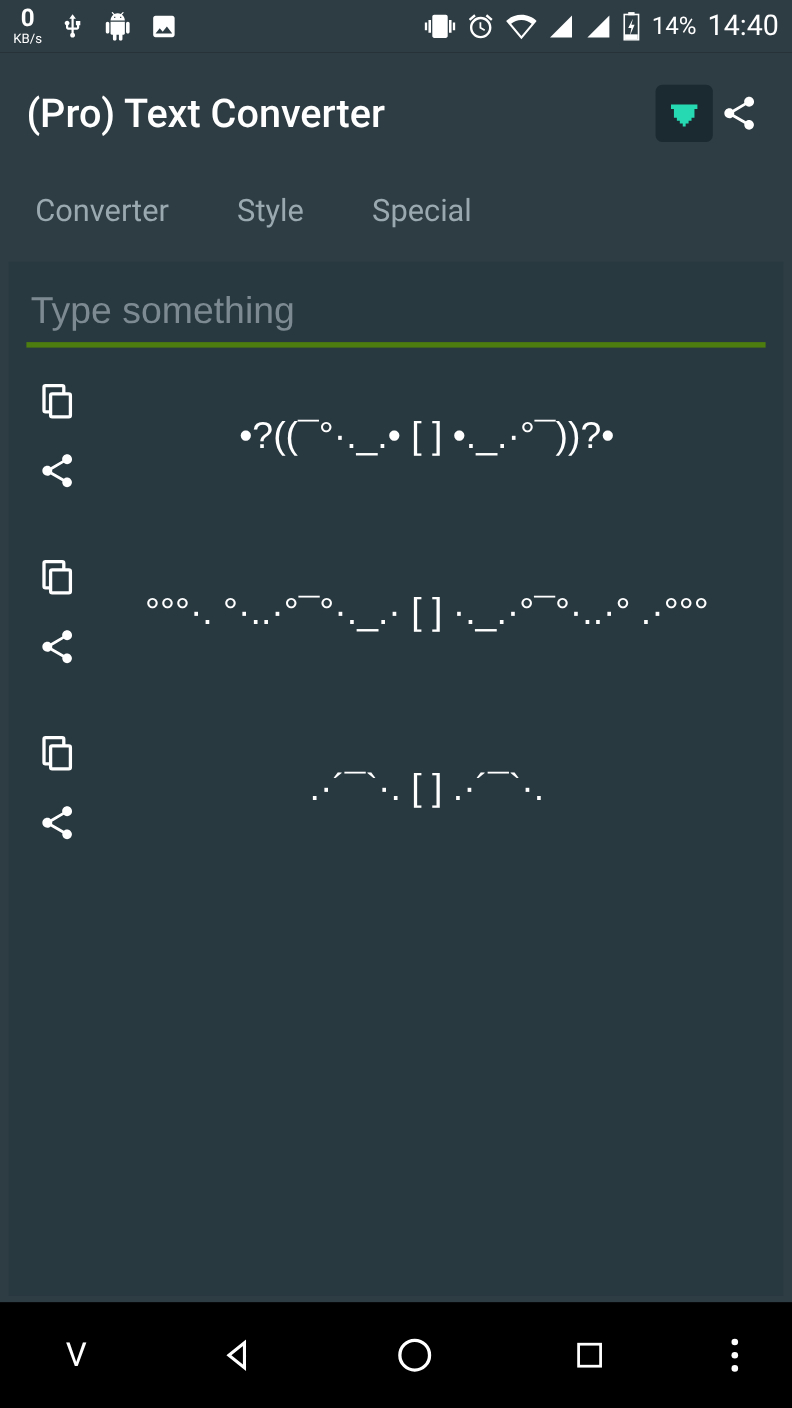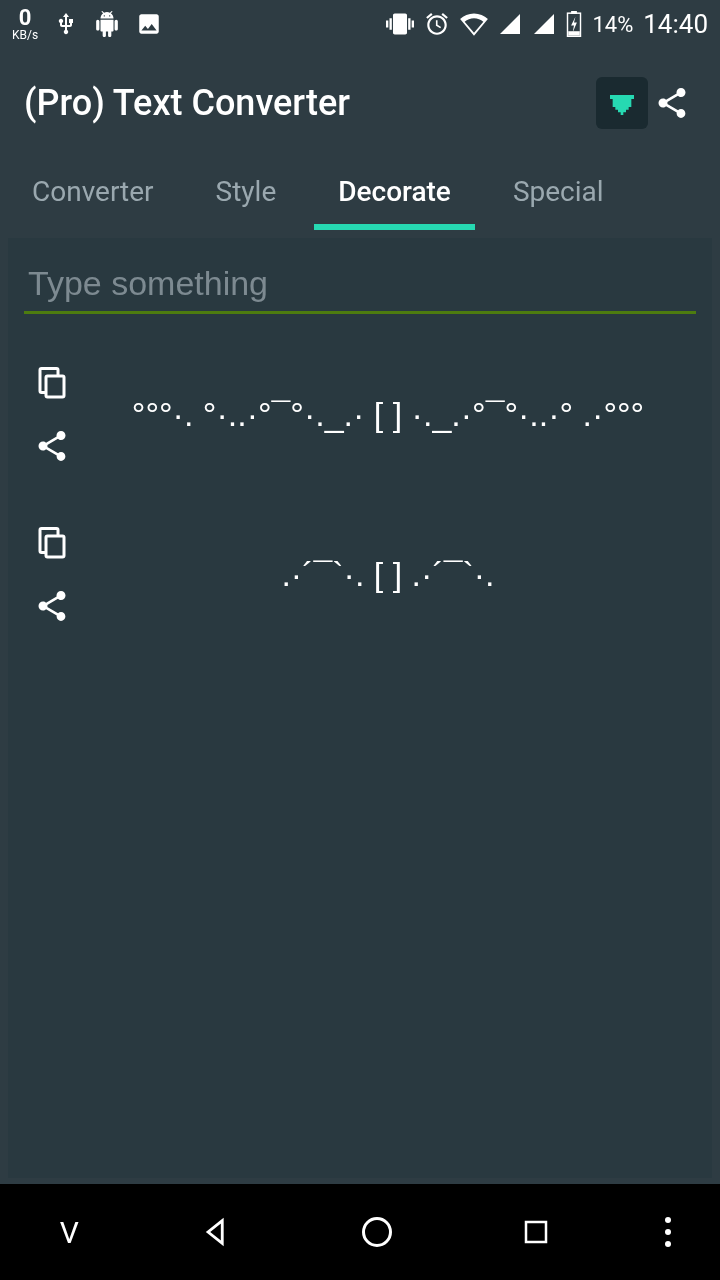--- a/index.html
+++ b/index.html
@@ -81,23 +81,22 @@
   
   .content {
     padding: 20px 16px 0 16px;
     background: #293940;
     margin: 8px;
     height: 940px;
     overflow: hidden;
   }
   
   .input-wrap {
-    border-bottom: 3px solid #4d7c0f;
+    border-bottom: 5px solid #4d7c0f;
     padding: 6px 4px 8px 4px;
-    margin-bottom: 20px;
   }
   .input-field {
     width: 100%;
     background: transparent;
     border: none;
     outline: none;
     font-size: 34px;
     color: #fff;
   }
   .input-field::placeholder { color: #7d8a91; }
@@ -219,30 +218,45 @@
     <div class="share-top">
       <svg width="36" height="36" viewBox="0 0 24 24" fill="#fff">
           <path d="M18 16.08c-.76 0-1.44.3-1.96.77L8.91 12.7c.05-.23.09-.46.09-.7s-.04-.47-.09-.7l7.05-4.11c.54.5 1.25.81 2.04.81 1.66 0 3-1.34 3-3s-1.34-3-3-3-3 1.34-3 3c0 .24.04.47.09.7L8.04 9.81C7.5 9.31 6.79 9 6 9c-1.66 0-3 1.34-3 3s1.34 3 3 3c.79 0 1.5-.31 2.04-.81l7.12 4.16c-.05.21-.08.43-.08.65 0 1.61 1.31 2.92 2.92 2.92 1.61 0 2.92-1.31 2.92-2.92s-1.31-2.92-2.92-2.92z"></path>
         </svg>
     </div>
   </div>
 
   <div class="tabs">
     <div class="tab">Converter</div>
     <div class="tab">Style</div>
-    <div class="tab active">Decorate</div>
     <div class="tab">Special</div>
   </div>
 
   <div class="content">
     <div class="input-wrap">
       <input class="input-field" type="text" placeholder="Type something" style="">
     </div>
 
     <div id="results-container">
+        <div class="result-row">
+          <div class="result-actions">
+            <div class="action-btn">
+              <svg width="36" height="36" viewBox="0 0 24 24" fill="none" stroke="#fff" stroke-width="2">
+                <rect x="8" y="8" width="12" height="14" rx="1"></rect>
+                <path d="M16 8 V4 a1 1 0 0 0 -1 -1 H5 a1 1 0 0 0 -1 1 v14 a1 1 0 0 0 1 1 h3"></path>
+              </svg>
+            </div>
+            <div class="action-btn">
+              <svg width="36" height="36" viewBox="0 0 24 24" fill="#fff">
+                <path d="M18 16.08c-.76 0-1.44.3-1.96.77L8.91 12.7c.05-.23.09-.46.09-.7s-.04-.47-.09-.7l7.05-4.11c.54.5 1.25.81 2.04.81 1.66 0 3-1.34 3-3s-1.34-3-3-3-3 1.34-3 3c0 .24.04.47.09.7L8.04 9.81C7.5 9.31 6.79 9 6 9c-1.66 0-3 1.34-3 3s1.34 3 3 3c.79 0 1.5-.31 2.04-.81l7.12 4.16c-.05.21-.08.43-.08.65 0 1.61 1.31 2.92 2.92 2.92 1.61 0 2.92-1.31 2.92-2.92s-1.31-2.92-2.92-2.92z"></path>
+              </svg>
+            </div>
+          </div>
+          <div class="result-text">•?((¯°·._.• [ ] •._.·°¯))?•</div>
+        </div>
         <div class="result-row">
           <div class="result-actions">
             <div class="action-btn">
               <svg width="36" height="36" viewBox="0 0 24 24" fill="none" stroke="#fff" stroke-width="2">
                 <rect x="8" y="8" width="12" height="14" rx="1"></rect>
                 <path d="M16 8 V4 a1 1 0 0 0 -1 -1 H5 a1 1 0 0 0 -1 1 v14 a1 1 0 0 0 1 1 h3"></path>
               </svg>
             </div>
             <div class="action-btn">
               <svg width="36" height="36" viewBox="0 0 24 24" fill="#fff">

